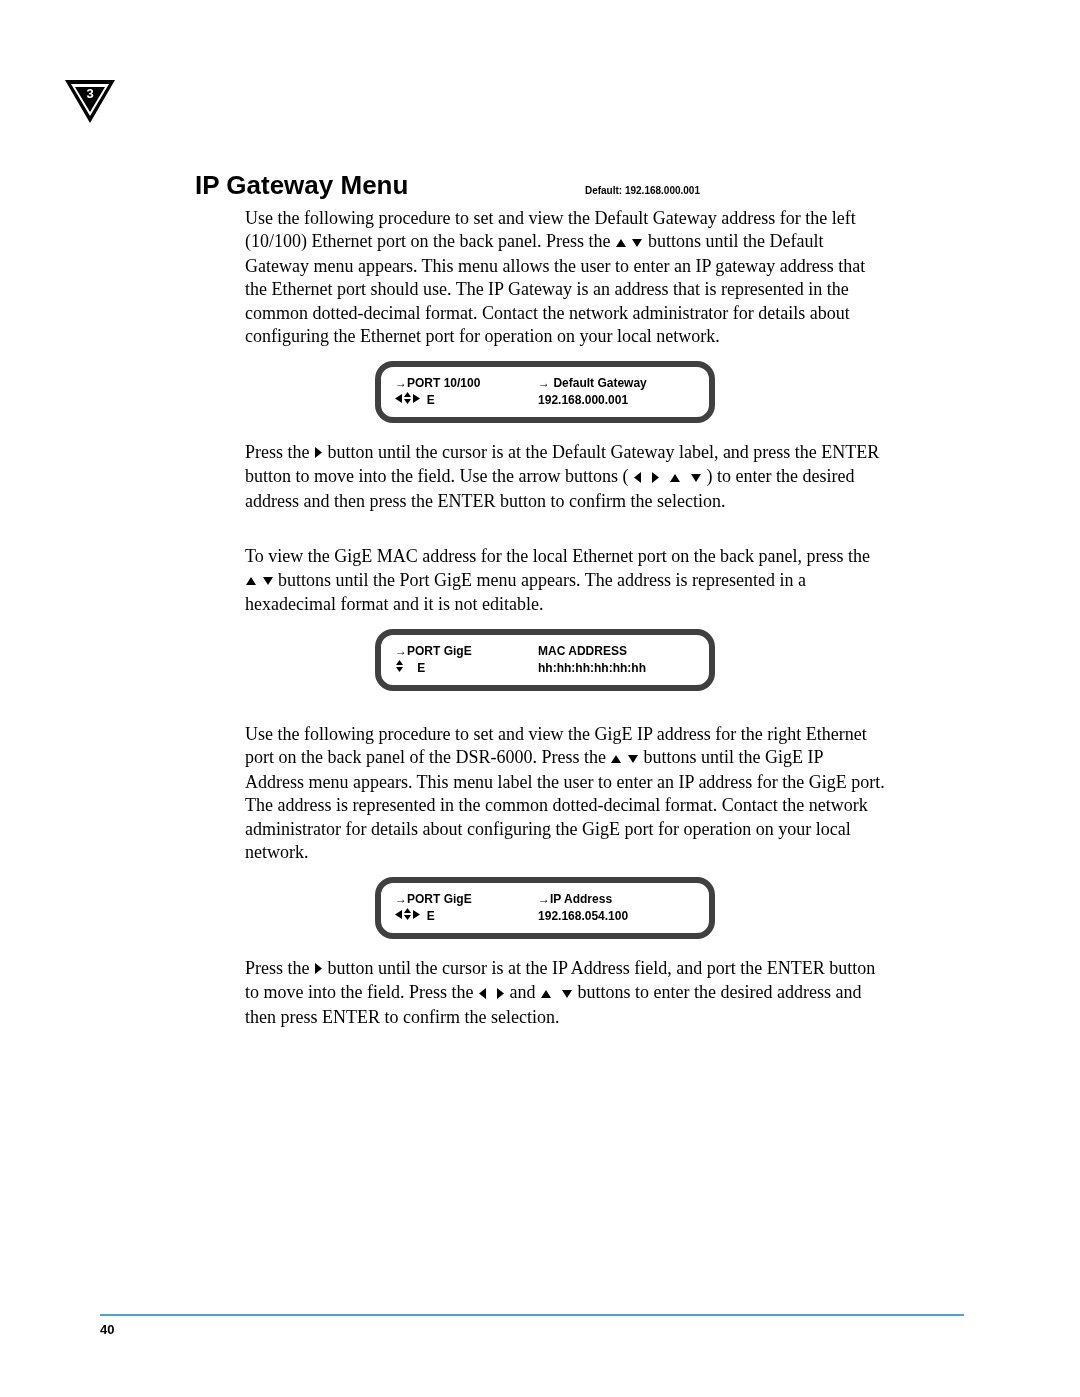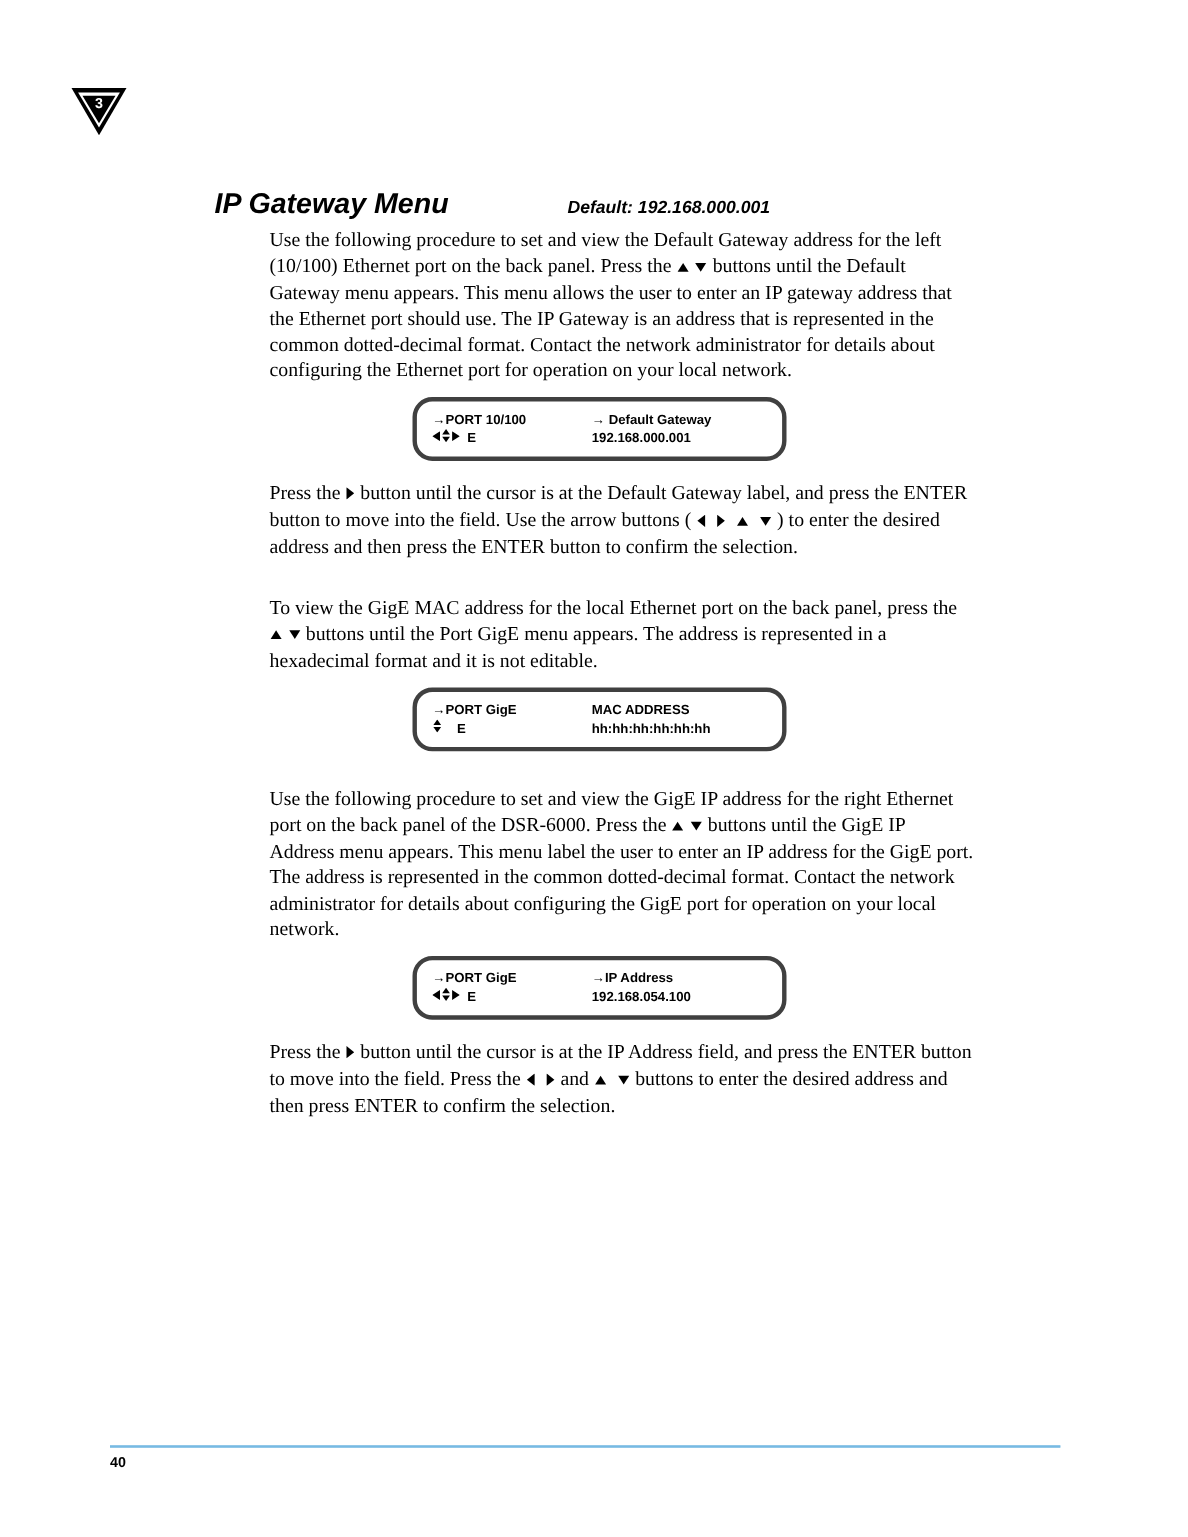--- a/index.html
+++ b/index.html
@@ -31,49 +31,48 @@
   }
   .content {
     margin-left: 95px;
     margin-top: 90px;
   }
   .section-header {
     display: flex;
     align-items: baseline;
     margin-top: 26px;
     margin-bottom: 6px;
-    font-style: italic;
   }
   .section-title {
     font-family: Arial, Helvetica, sans-serif;
     font-weight: bold;
     font-size: 26px;
   }
   .section-default {
     font-family: Arial, Helvetica, sans-serif;
     font-weight: bold;
-    font-size: 16px;
+    font-size: 10px;
     margin-left: auto;
     padding-right: 260px;
     text-align: right;
   }
   .section-header.first .section-default { padding-right: 280px; }
   .section-header.second .section-default { padding-right: 235px; }
   .section-header.third .section-default { padding-right: 280px; }
   .body-text {
     font-size: 18px;
     line-height: 1.3;
     margin: 6px 0 12px 50px;
     max-width: 640px;
   }
   .lcd-wrap {
     margin: 10px 0 18px 180px;
   }
   .lcd {
-    border: 4px solid #404040;
+    border: 6px solid #404040;
     border-radius: 18px;
     width: 340px;
     padding: 8px 16px 8px 14px;
     font-family: Arial, Helvetica, sans-serif;
     font-weight: bold;
     font-size: 12px;
     box-sizing: border-box;
   }
   .lcd table { width: 100%; border-collapse: collapse; }
   .lcd td { padding: 1px 0; vertical-align: middle; white-space: nowrap; }
@@ -263,21 +262,21 @@
         </tbody>
           </table>
       </div>
     </div>
 
     <p class="body-text">
       <span>Press the </span>
       <span class="inline-tri"><svg width="9" height="11">
             <polygon points="1,0 8,5.5 1,11" fill="#000"></polygon>
           </svg></span>
-      <span> button until the cursor is at the IP Address field, and press the ENTER button to move into the field. Press the </span>
+      <span> button until the cursor is at the IP Address field, and port the ENTER button to move into the field. Press the </span>
       <span class="inline-tri"><svg width="9" height="11">
             <polygon points="8,0 8,11 1,5.5" fill="#000"></polygon>
           </svg></span>&nbsp;
       <span class="inline-tri"><svg width="9" height="11">
             <polygon points="1,0 8,5.5 1,11" fill="#000"></polygon>
           </svg></span>
       <span> and </span>
       <span class="inline-tri"><svg width="12" height="10">
             <polygon points="6,1 11,9 1,9" fill="#000"></polygon>
           </svg></span>&nbsp;

